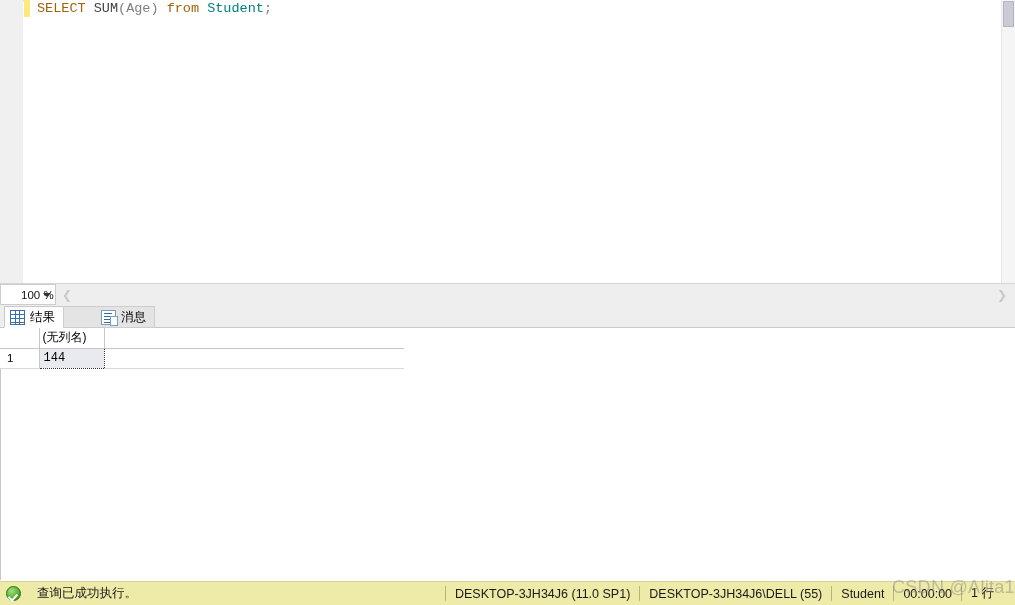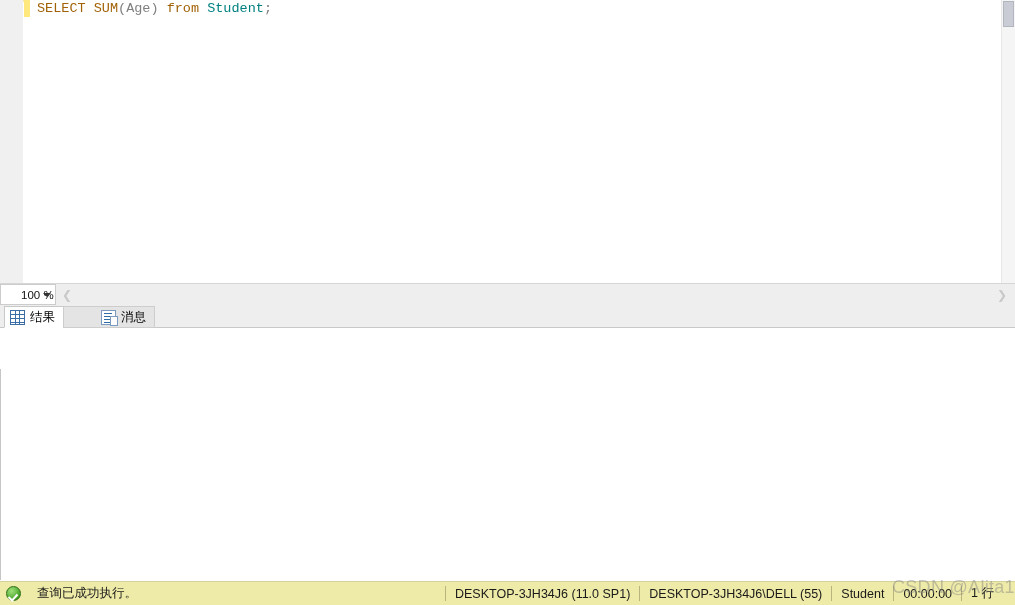--- a/index.html
+++ b/index.html
@@ -56,21 +56,21 @@
   }
   .code-line {
     font-family: "Liberation Mono", "DejaVu Sans Mono", monospace;
     font-size: 13.5px;
     line-height: 17px;
     white-space: pre;
     padding-left: 7px;
     letter-spacing: 0px;
   }
   .tok-kw      { color: #a16207; }
-  .tok-fn      { color: #a16207; }
+  .tok-fn      { color: #404040; }
   .tok-punct   { color: #808080; }
   .tok-ident   { color: #808080; }
   .tok-obj     { color: #008080; }
   .tok-semi    { color: #808080; }
 
   
   .v-scroll {
     position: absolute;
     right: 0; top: 0;
     width: 13px;
@@ -411,20 +411,36 @@
     <span class="tab-label">结果</span>
   </div>
   <div class="tab inactive" style="left:63px;padding-left:37px;">
     <span class="tab-icon ico-doc"></span>
     <span class="tab-label">消息</span>
   </div>
 </div>
 
 <div class="results-panel">
   <div class="grid-left-rail"></div>
+  <table class="grid">
+    <thead>
+      <tr>
+        <th class="hdr-corner"></th>
+        <th class="hdr-col">(无列名)</th>
+        <th class="hdr-rest"></th>
+      </tr>
+    </thead>
+    <tbody>
+      <tr>
+        <td class="row-head">1</td>
+        <td class="cell-selected">144</td>
+        <td class="row-rest"></td>
+      </tr>
+    </tbody>
+  </table>
 </div>
 
 <div class="statusbar">
   <span class="sb-ok-icon"></span>
   <span class="sb-msg">查询已成功执行。</span>
   <span class="sb-spacer"></span>
   <span class="sb-sep"></span>
   <span class="sb-seg">DESKTOP-3JH34J6 (11.0 SP1)</span>
   <span class="sb-sep"></span>
   <span class="sb-seg">DESKTOP-3JH34J6\DELL (55)</span>

